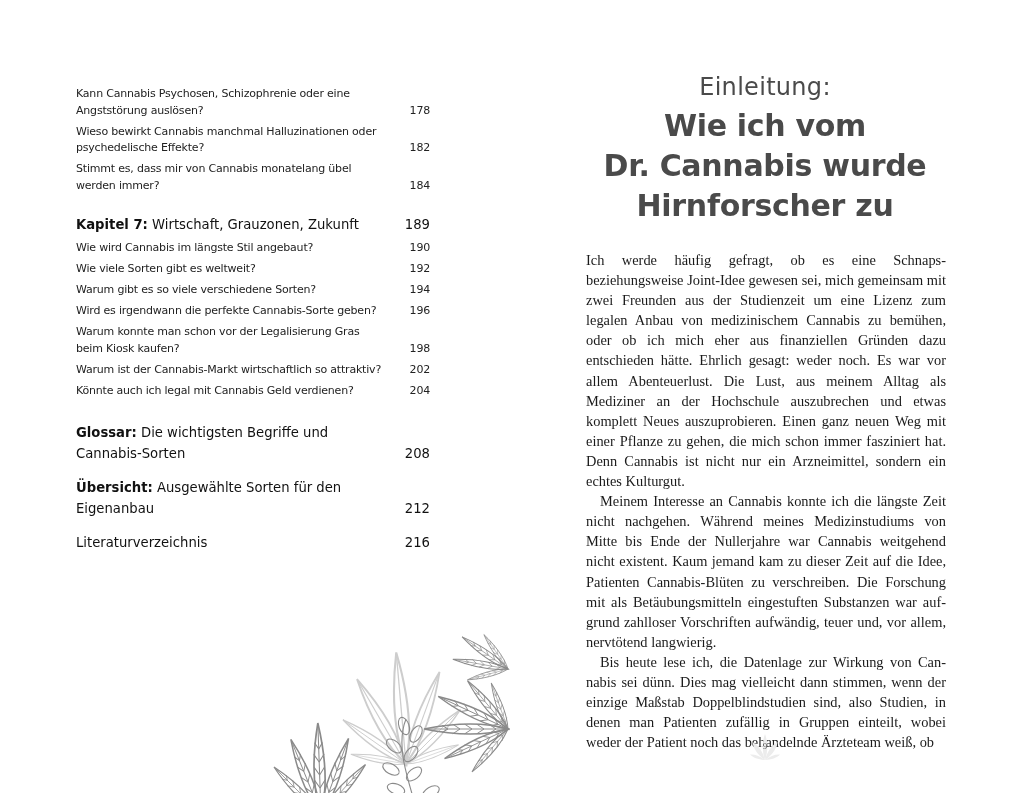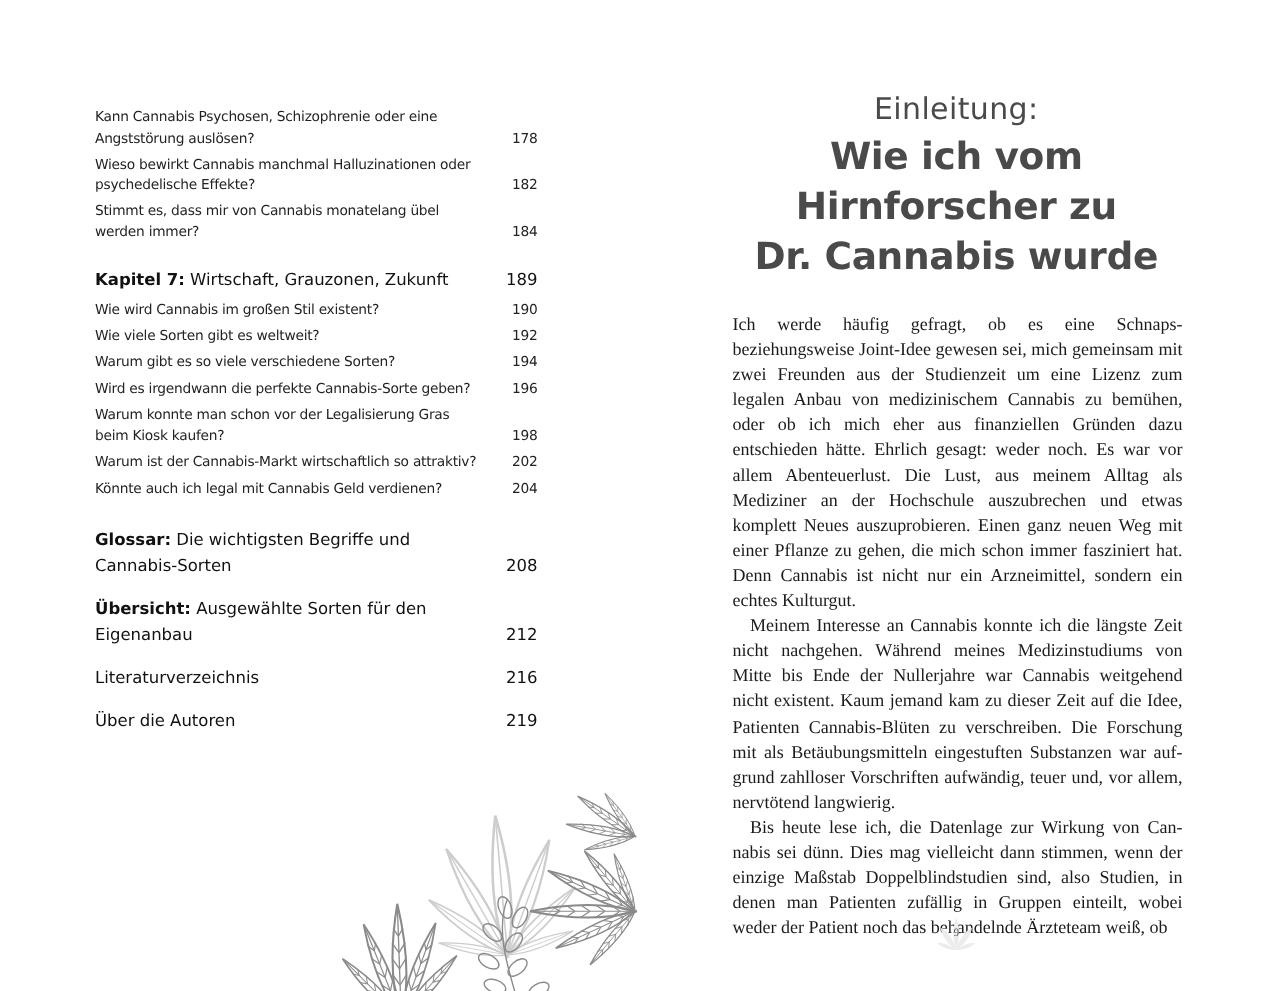--- a/index.html
+++ b/index.html
@@ -57,21 +57,21 @@
       <span class="t"><span>Stimmt es, dass mir von Cannabis monatelang übel</span><br><span>werden immer?</span></span>
       <span class="p">184</span>
     </div>
 
     <div class="toc-entry toc-chapter">
       <span class="t"><span class="b">Kapitel 7:</span><span> Wirtschaft, Grauzonen, Zukunft</span></span>
       <span class="p">189</span>
     </div>
 
     <div class="toc-entry toc-sub">
-      <span class="t">Wie wird Cannabis im großen Stil existent?</span>
+      <span class="t">Wie wird Cannabis im längste Stil angebaut?</span>
       <span class="p">190</span>
     </div>
     <div class="toc-entry toc-sub">
       <span class="t">Wie viele Sorten gibt es weltweit?</span>
       <span class="p">192</span>
     </div>
     <div class="toc-entry toc-sub">
       <span class="t">Warum gibt es so viele verschiedene Sorten?</span>
       <span class="p">194</span>
     </div>
@@ -96,24 +96,20 @@
       <span class="t"><span class="b">Glossar:</span><span> Die wichtigsten Begriffe und</span><br><span>Cannabis-Sorten</span></span>
       <span class="p">208</span>
     </div>
     <div class="toc-entry toc-main">
       <span class="t"><span class="b">Übersicht:</span><span> Ausgewählte Sorten für den</span><br><span>Eigenanbau</span></span>
       <span class="p">212</span>
     </div>
     <div class="toc-entry toc-main">
       <span class="t">Literaturverzeichnis</span>
       <span class="p">216</span>
-    </div>
-    <div class="toc-entry toc-main">
-      <span class="t">Über die Autoren</span>
-      <span class="p">219</span>
     </div>
   </div>
 
   <svg class="illus" viewBox="0 0 264 193" xmlns="http://www.w3.org/2000/svg">
     <defs>
       <g id="leaflet-d">
         <path d="M0 0 C -6 -20, -5 -45, 0 -70 C 5 -45, 6 -20, 0 0 Z" fill="none" stroke="#8a8a8a" stroke-width="1.3"></path>
         <path d="M0 -2 L0 -66" stroke="#8a8a8a" stroke-width="0.8"></path>
         <path d="M0 -10 L-4 -16 M0 -20 L-4 -26 M0 -30 L-4 -36 M0 -40 L-4 -46 M0 -50 L-3 -55 M0 -10 L4 -16 M0 -20 L4 -26 M0 -30 L4 -36 M0 -40 L4 -46 M0 -50 L3 -55" stroke="#8a8a8a" stroke-width="0.8"></path>
       </g>
@@ -171,22 +167,22 @@
     </g>
   </svg>
 </div>
 
 <div class="page page-right"></div>
 
 <div class="heading">
   <div class="kicker">Einleitung:</div>
   <div class="title">
     <div>Wie ich vom</div>
+    <div>Dr. Cannabis wurde</div>
     <div>Hirnforscher zu</div>
-    <div>Dr. Cannabis wurde</div>
   </div>
 </div>
 
 <div class="body-text">
   <p>Ich werde häufig gefragt, ob es eine Schnaps- beziehungsweise Joint-Idee gewesen sei, mich gemeinsam mit zwei Freunden aus der Studienzeit um eine Lizenz zum legalen Anbau von medizinischem Cannabis zu bemühen, oder ob ich mich eher aus finanziellen Gründen dazu entschieden hätte. Ehrlich ge­sagt: weder noch. Es war vor allem Abenteuerlust. Die Lust, aus meinem Alltag als Mediziner an der Hochschule auszu­brechen und etwas komplett Neues auszuprobieren. Einen ganz neuen Weg mit einer Pflanze zu gehen, die mich schon immer fasziniert hat. Denn Cannabis ist nicht nur ein Arznei­mittel, sondern ein echtes Kulturgut.</p>
   <p>Meinem Interesse an Cannabis konnte ich die längste Zeit nicht nachgehen. Während meines Medizinstudiums von Mitte bis Ende der Nullerjahre war Cannabis weitgehend nicht existent. Kaum jemand kam zu dieser Zeit auf die Idee, Patienten Cannabis-Blüten zu verschreiben. Die Forschung mit als Betäubungsmitteln eingestuften Substanzen war auf­grund zahlloser Vorschriften aufwändig, teuer und, vor allem, nervtötend langwierig.</p>
   <p>Bis heute lese ich, die Datenlage zur Wirkung von Can­nabis sei dünn. Dies mag vielleicht dann stimmen, wenn der einzige Maßstab Doppelblindstudien sind, also Studien, in denen man Patienten zufällig in Gruppen einteilt, wobei weder der Patient noch das behandelnde Ärzteteam weiß, ob</p>
 </div>
 
 <div class="folio">

